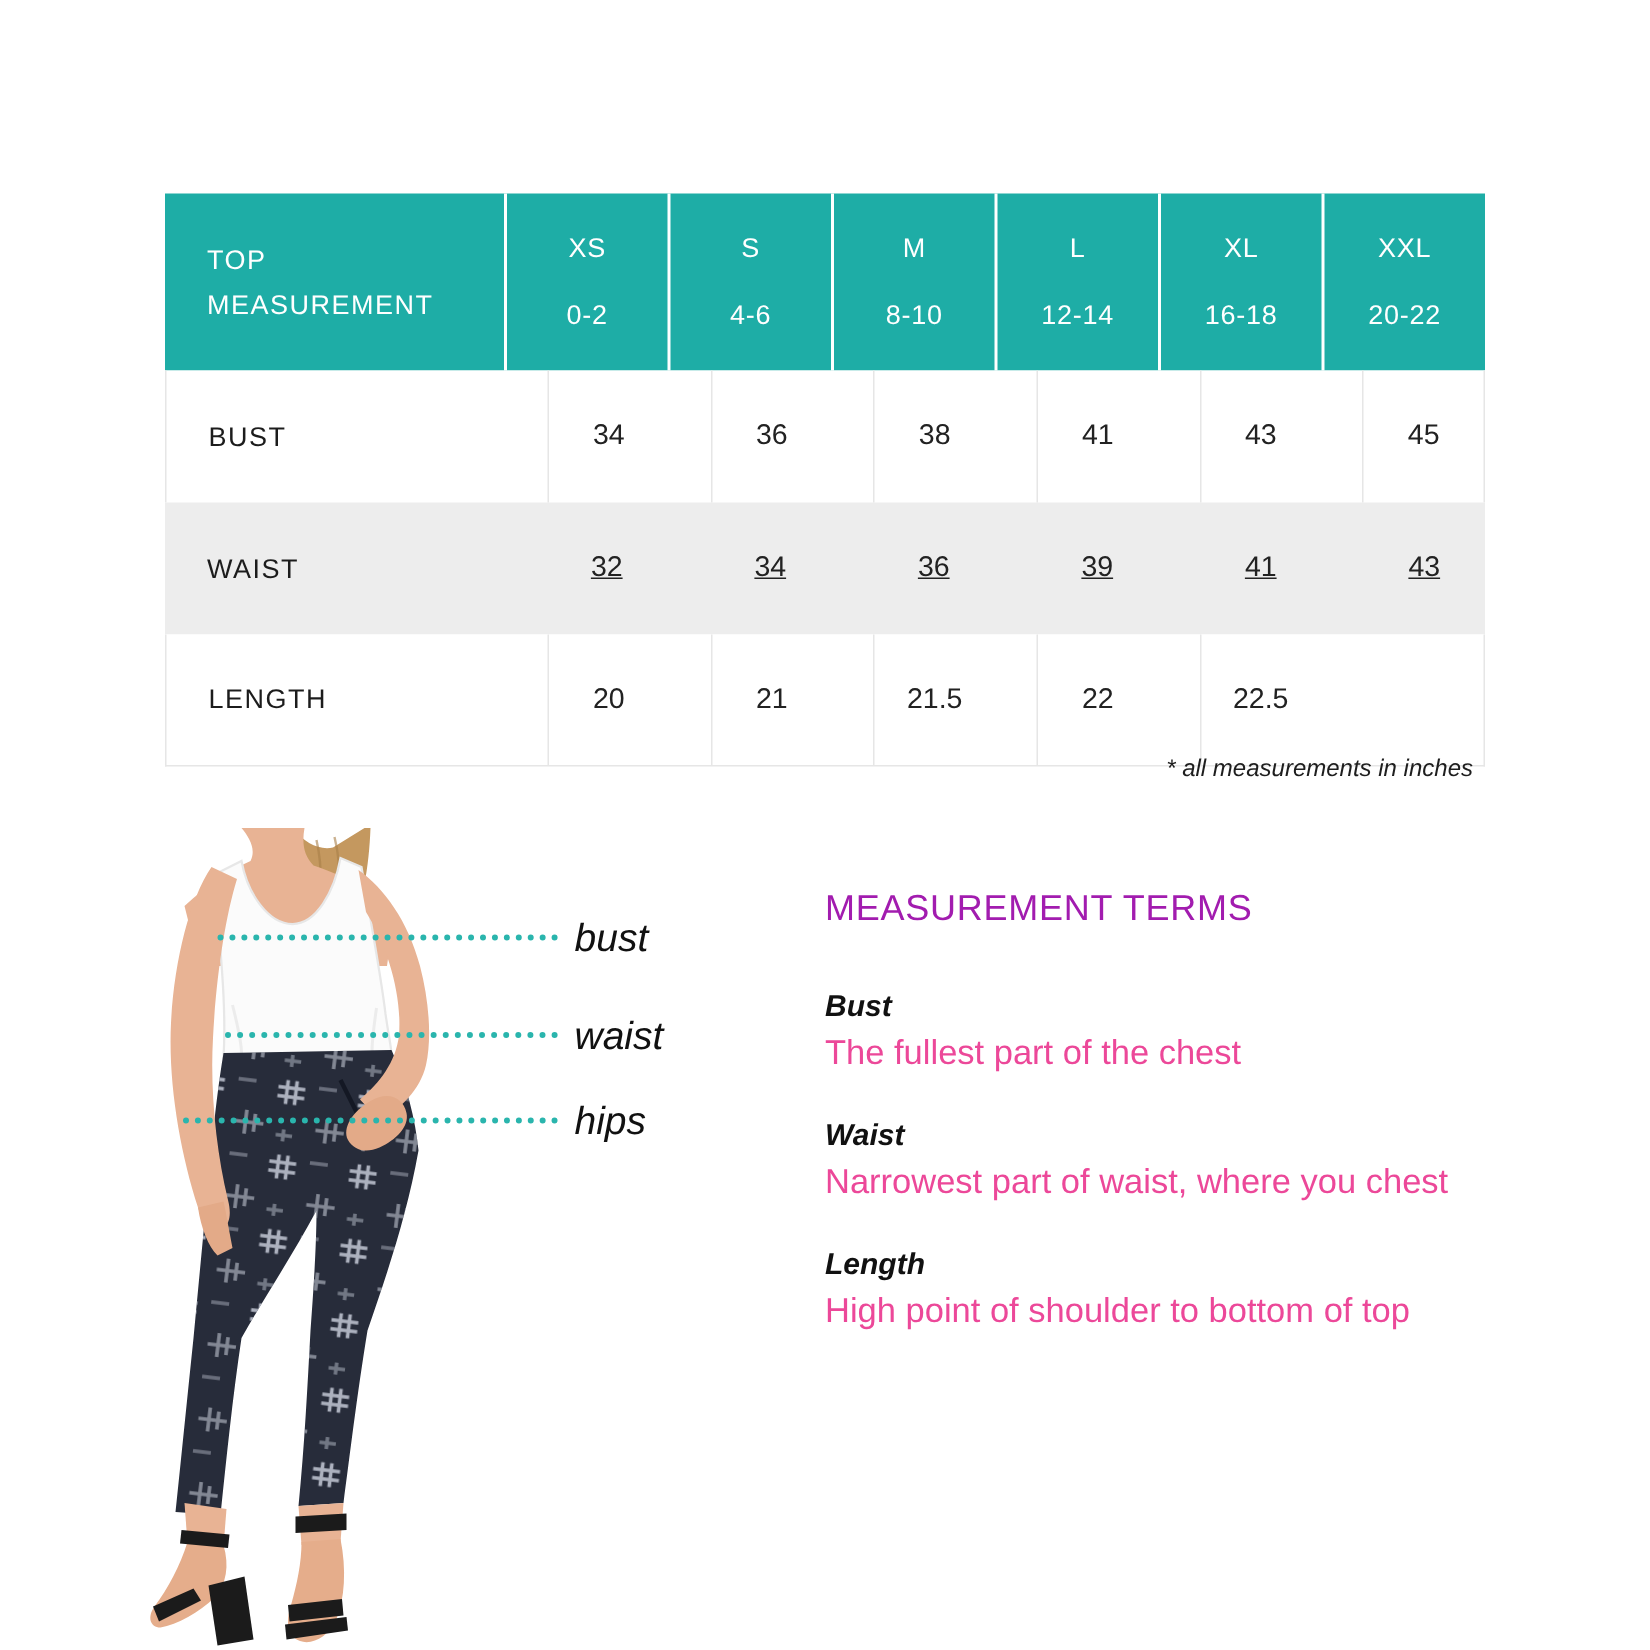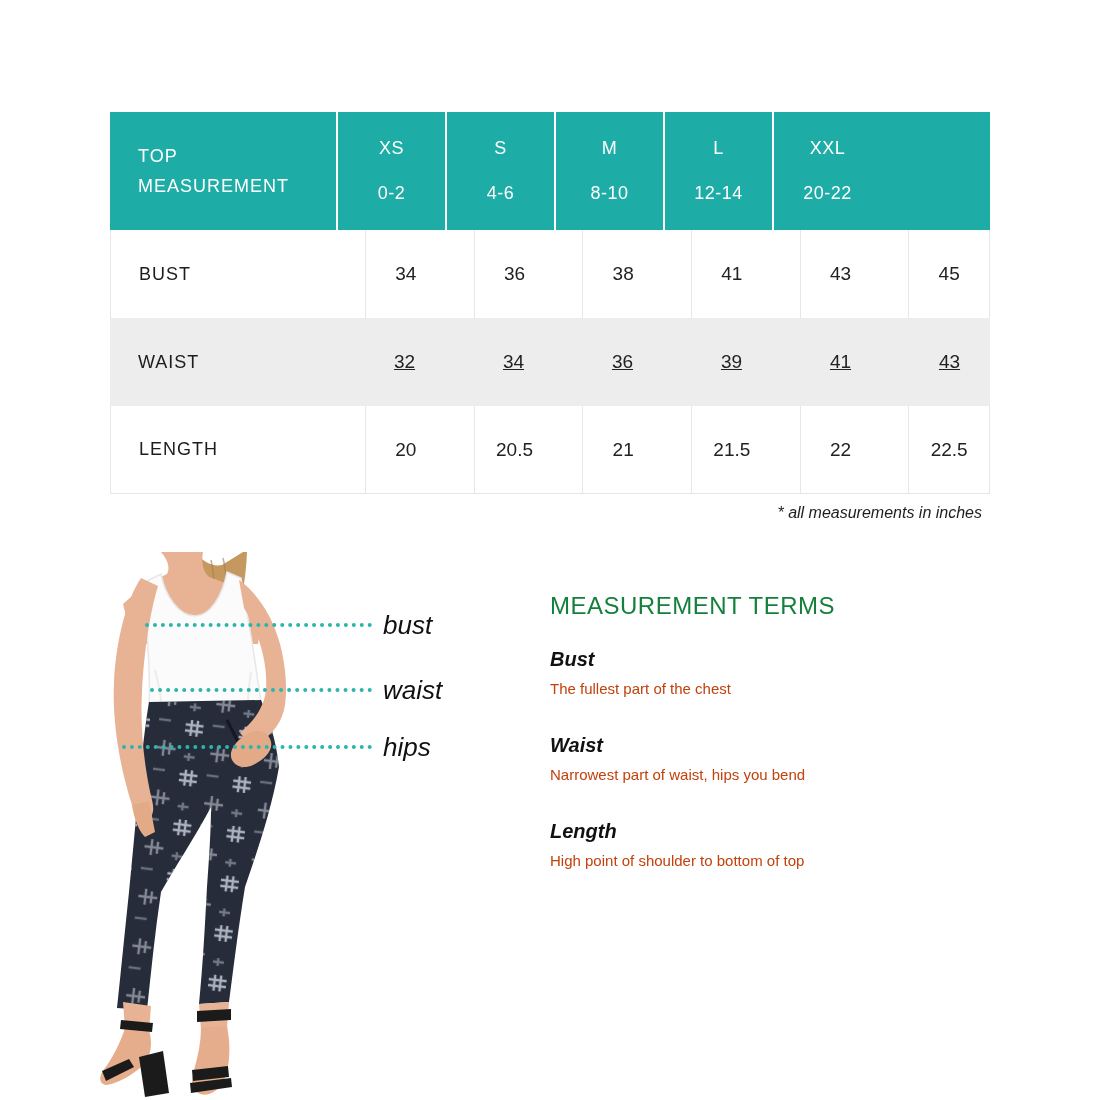--- a/index.html
+++ b/index.html
@@ -7,21 +7,21 @@
   body { font-family:"Liberation Sans", sans-serif; }
   .page {
     position:relative; width:1100px; height:1100px; background:#ffffff;
     overflow:hidden;
   }
 
   
   .size-table { position:absolute; left:110px; top:112px; width:880px; }
   .t-row { display:grid; grid-template-columns:226px repeat(6,1fr); }
 
-  .t-header { height:118px; background:#1eada6; color:#ffffff; }
+  .t-header { height:118px; background:#1eada6; color:#ffffff;margin-top:17px; }
   .t-header .h-label {
     display:flex; flex-direction:column; justify-content:center;
     padding-left:28px; font-size:18px; letter-spacing:1px; line-height:30px;
   }
   .t-header .h-col {
     display:flex; flex-direction:column; justify-content:center; align-items:center;
     border-left:2px solid #ffffff; font-size:18px; letter-spacing:0.5px; line-height:29px;gap:16px;
   }
 
   .t-body-row { height:88px; background:#ffffff; }
@@ -56,26 +56,26 @@
     position:absolute; font-style:italic; font-size:26px; color:#111111;
     line-height:26px;
   }
   .label-bust  { left:288px; top:60px; }
   .label-waist { left:288px; top:125px; }
   .label-hips  { left:288px; top:182px; }
 
   
   .terms { position:absolute; left:550px; top:592px; width:470px; }
   .terms-title {
-    color:#15803d; font-size:24px; font-weight:normal; letter-spacing:0.5px;
-    margin-bottom:26px;
+    color:#a21caf; font-size:24px; font-weight:normal; letter-spacing:0.5px;
+    margin-bottom:38px;
   }
   .term-item { margin-bottom:29px; }
   .term-name { font-weight:bold; font-style:italic; font-size:20px; color:#111111; line-height:26px; }
-  .term-def  { font-size:15px; color:#c2410c; line-height:28px; margin-top:3px; }
+  .term-def  { font-size:23px; color:#ec4899; line-height:28px; margin-top:3px; }
 </style>
 </head>
 <body>
 
 <div class="page">
 
   <div class="size-table">
 
     <div class="t-row t-header">
       <div class="h-label">
@@ -90,20 +90,24 @@
         <span>S</span>
         <span>4-6</span>
       </div>
       <div class="h-col">
         <span>M</span>
         <span>8-10</span>
       </div>
       <div class="h-col">
         <span>L</span>
         <span>12-14</span>
+      </div>
+      <div class="h-col">
+        <span>XL</span>
+        <span>16-18</span>
       </div>
       <div class="h-col">
         <span>XXL</span>
         <span>20-22</span>
       </div>
     </div>
 
     <div class="t-row t-body-row white">
       <div class="r-label">BUST</div>
       <div class="r-cell">34</div>
@@ -120,21 +124,20 @@
       <div class="r-cell">34</div>
       <div class="r-cell">36</div>
       <div class="r-cell">39</div>
       <div class="r-cell">41</div>
       <div class="r-cell">43</div>
     </div>
 
     <div class="t-row t-body-row white last">
       <div class="r-label">LENGTH</div>
       <div class="r-cell">20</div>
-      <div class="r-cell">20.5</div>
       <div class="r-cell">21</div>
       <div class="r-cell">21.5</div>
       <div class="r-cell">22</div>
       <div class="r-cell">22.5</div>
     </div>
   </div>
 
   <div class="footnotes">
     <div>* all measurements in inches</div>
   </div>
@@ -197,21 +200,21 @@
   <div class="terms">
     <h2 class="terms-title">MEASUREMENT TERMS</h2>
 
     <div class="term-item">
       <div class="term-name">Bust</div>
       <div class="term-def">The fullest part of the chest</div>
     </div>
 
     <div class="term-item">
       <div class="term-name">Waist</div>
-      <div class="term-def">Narrowest part of waist, hips you bend</div>
+      <div class="term-def">Narrowest part of waist, where you chest</div>
     </div>
 
     <div class="term-item">
       <div class="term-name">Length</div>
       <div class="term-def">High point of shoulder to bottom of top</div>
     </div>
   </div>
 
 </div>
 

